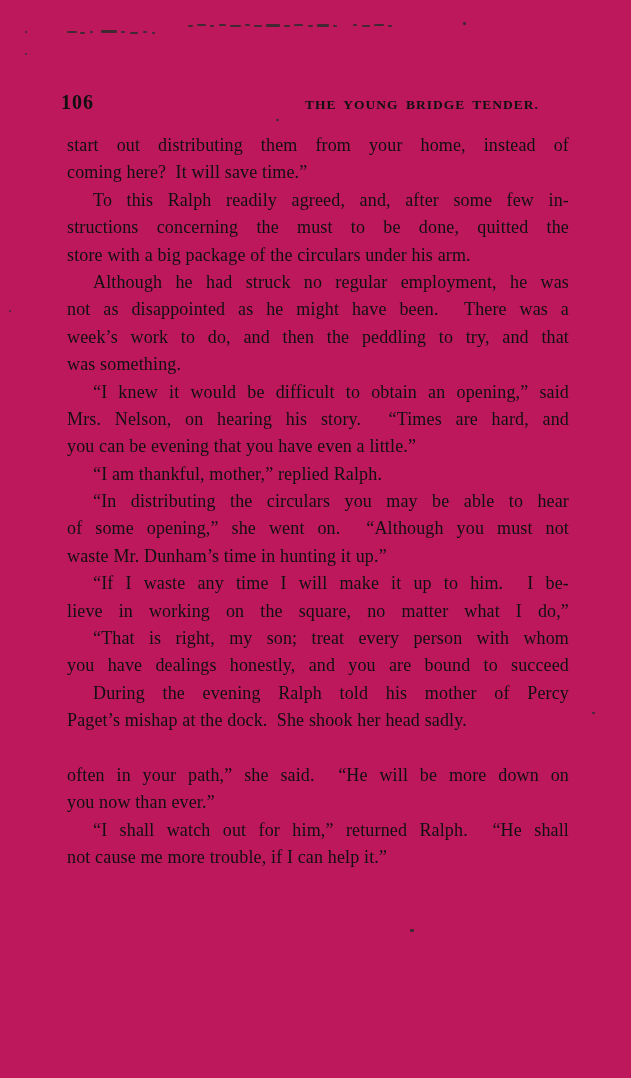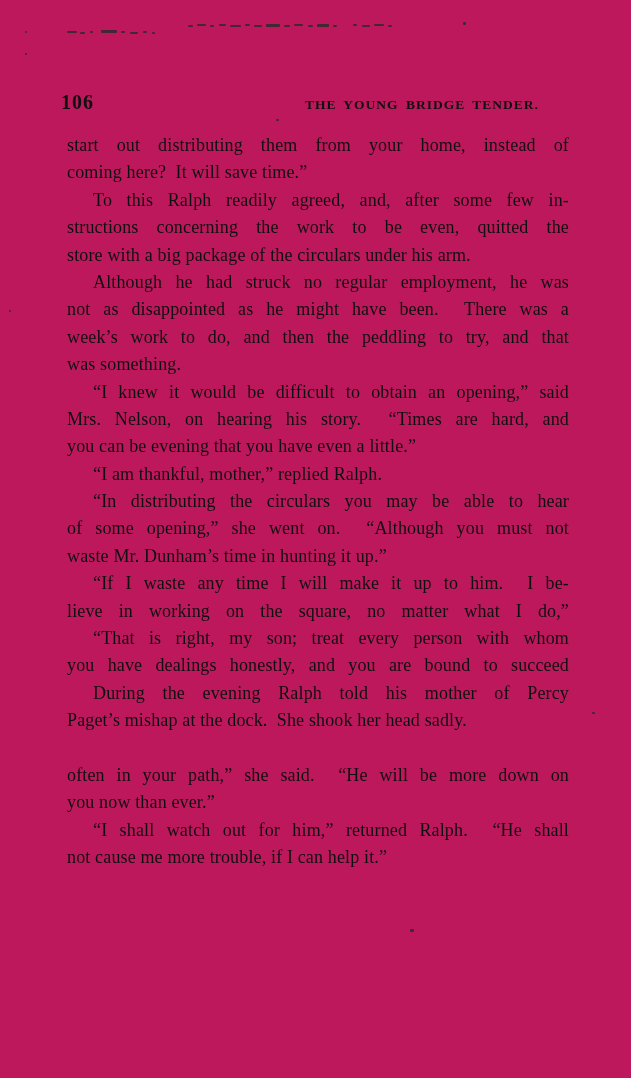--- a/index.html
+++ b/index.html
@@ -69,21 +69,21 @@
 </head>
 <body>
 
 <div class="page">
   <div class="page-number">106</div>
   <div class="running-header">THE YOUNG BRIDGE TENDER.</div>
   <div class="page-text">
       <div class="body-line">start out distributing them from your home, instead of</div>
       <div class="body-line last">coming here?  It will save time.”</div>
       <div class="body-line indented">To this Ralph readily agreed, and, after some few in-</div>
-      <div class="body-line">structions concerning the work to be even, quitted the</div>
+      <div class="body-line">structions concerning the must to be done, quitted the</div>
       <div class="body-line last">store with a big package of the circulars under his arm.</div>
       <div class="body-line indented">Although he had struck no regular employment, he was</div>
       <div class="body-line">not as disappointed as he might have been.  There was a</div>
       <div class="body-line">week’s work to do, and then the peddling to try, and that</div>
       <div class="body-line last">was something.</div>
       <div class="body-line indented">“I knew it would be difficult to obtain an opening,” said</div>
       <div class="body-line">Mrs. Nelson, on hearing his story.  “Times are hard, and</div>
       <div class="body-line last">you can be evening that you have even a little.”</div>
       <div class="body-line last indented">“I am thankful, mother,” replied Ralph.</div>
       <div class="body-line indented">“In distributing the circulars you may be able to hear</div>

